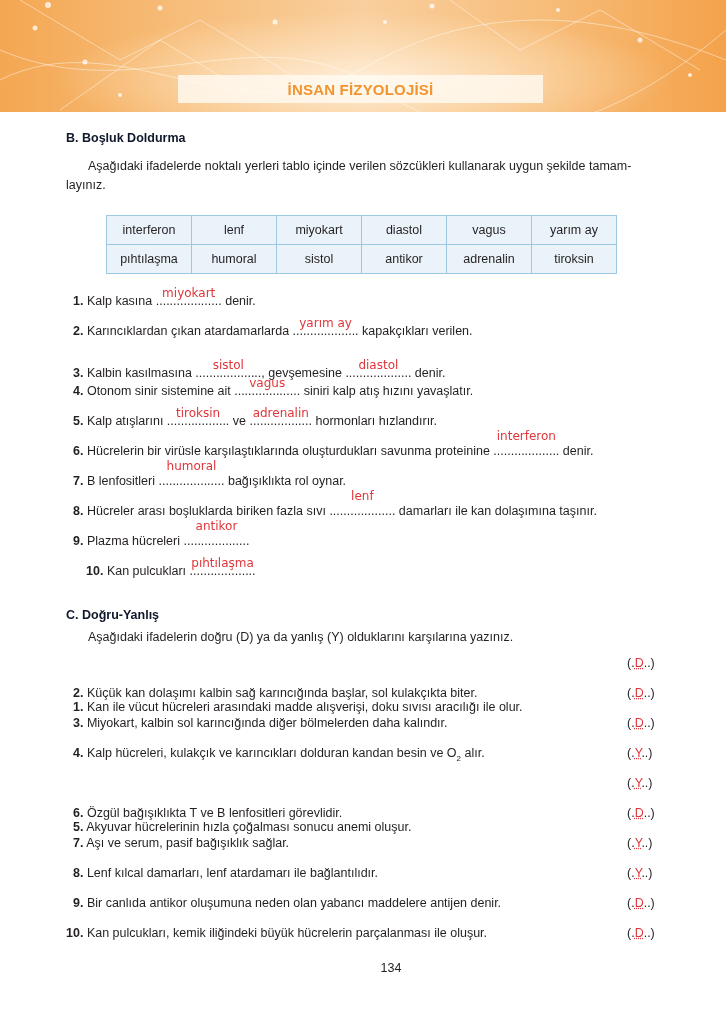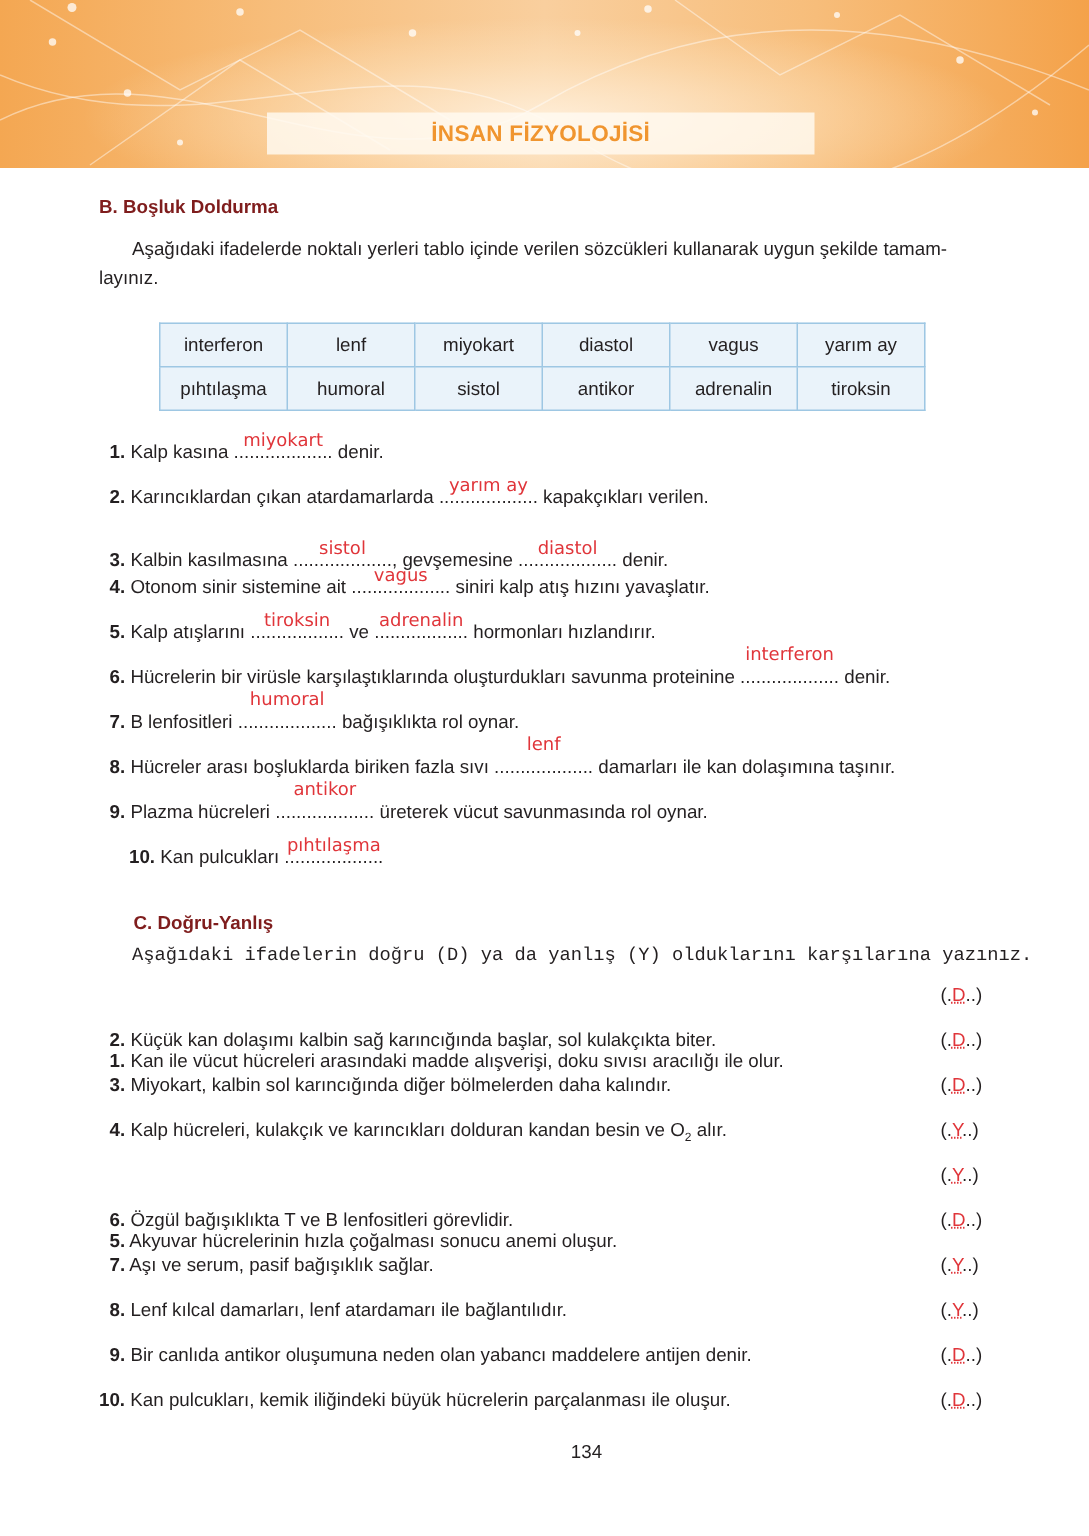--- a/index.html
+++ b/index.html
@@ -19,21 +19,21 @@
   .banner svg { position: absolute; left: 0; top: 0; }
   .banner-title-box {
     position: absolute; left: 178px; top: 47px; width: 365px; height: 28px;
     background: rgba(255,250,242,0.82);
     display: flex; align-items: center; justify-content: center; margin-top: 28px;
   }
   .banner-title {
     color: #f0952f; font-weight: bold; font-size: 15px; letter-spacing: 0.2px;
   }
   .section-title {
-    position: absolute; color: #7f1d1d; font-weight: bold; font-size: 12.5px;
+    position: absolute; color: #0f172a; font-weight: bold; font-size: 12.5px;
   }
   .para { position: absolute; font-size: 12.5px; line-height: 19px; }
   table.words {
     position: absolute; left: 106px; top: 215px; border-collapse: collapse;
     background: #eaf3fa;
   }
   table.words td {
     border: 1.5px solid #9ec7e3; width: 84px; height: 28px; text-align: center;
     font-size: 12.5px; padding: 0;
   }
@@ -142,30 +142,30 @@
   <span>B lenfositleri </span><span class="blank"><span>...................</span><span class="ans high">humoral</span></span><span> bağışıklıkta rol oynar.</span>
 </div>
 
 <div class="q" style="left:73px; top:504px;">
   <span class="num">8.</span>
   <span>Hücreler arası boşluklarda biriken fazla sıvı </span><span class="blank"><span>...................</span><span class="ans high">lenf</span></span><span> damarları ile kan dolaşımına taşınır.</span>
 </div>
 
 <div class="q" style="left:73px; top:534px;">
   <span class="num">9.</span>
-  <span>Plazma hücreleri </span><span class="blank"><span>...................</span><span class="ans high">antikor</span></span><span> üreterek vücut savunmasında rol oynar.</span>
+  <span>Plazma hücreleri </span><span class="blank"><span>...................</span><span class="ans high">antikor</span></span>
 </div>
 
 <div class="q" style="left:66px; top:564px;margin-left:20px;">
   <span class="num">10.</span>
   <span>Kan pulcukları </span><span class="blank"><span>...................</span><span class="ans">pıhtılaşma</span></span>
 </div>
 
-<div class="section-title" style="left:66px; top:608px;margin-left:23px;">C.  Doğru-Yanlış</div>
-<div class="para" style="left:88px; top:628px;font-family:Liberation Mono, monospace;">Aşağıdaki ifadelerin doğru (D) ya da yanlış (Y) olduklarını karşılarına yazınız.</div>
+<div class="section-title" style="left:66px; top:608px;">C.  Doğru-Yanlış</div>
+<div class="para" style="left:88px; top:628px;">Aşağıdaki ifadelerin doğru (D) ya da yanlış (Y) olduklarını karşılarına yazınız.</div>
 
 <div class="q" style="left:73px; top:656px;margin-top:44px;">
   <span class="num">1.</span>
   <span>Kan ile vücut hücreleri arasındaki madde alışverişi, doku sıvısı aracılığı ile olur.</span>
 </div>
 <div class="tf" style="top:656px;"><span>(.</span><span class="mark">D</span><span>..)</span></div>
 
 <div class="q" style="left:73px; top:686px;">
   <span class="num">2.</span>
   <span>Küçük kan dolaşımı kalbin sağ karıncığında başlar, sol kulakçıkta biter.</span>

